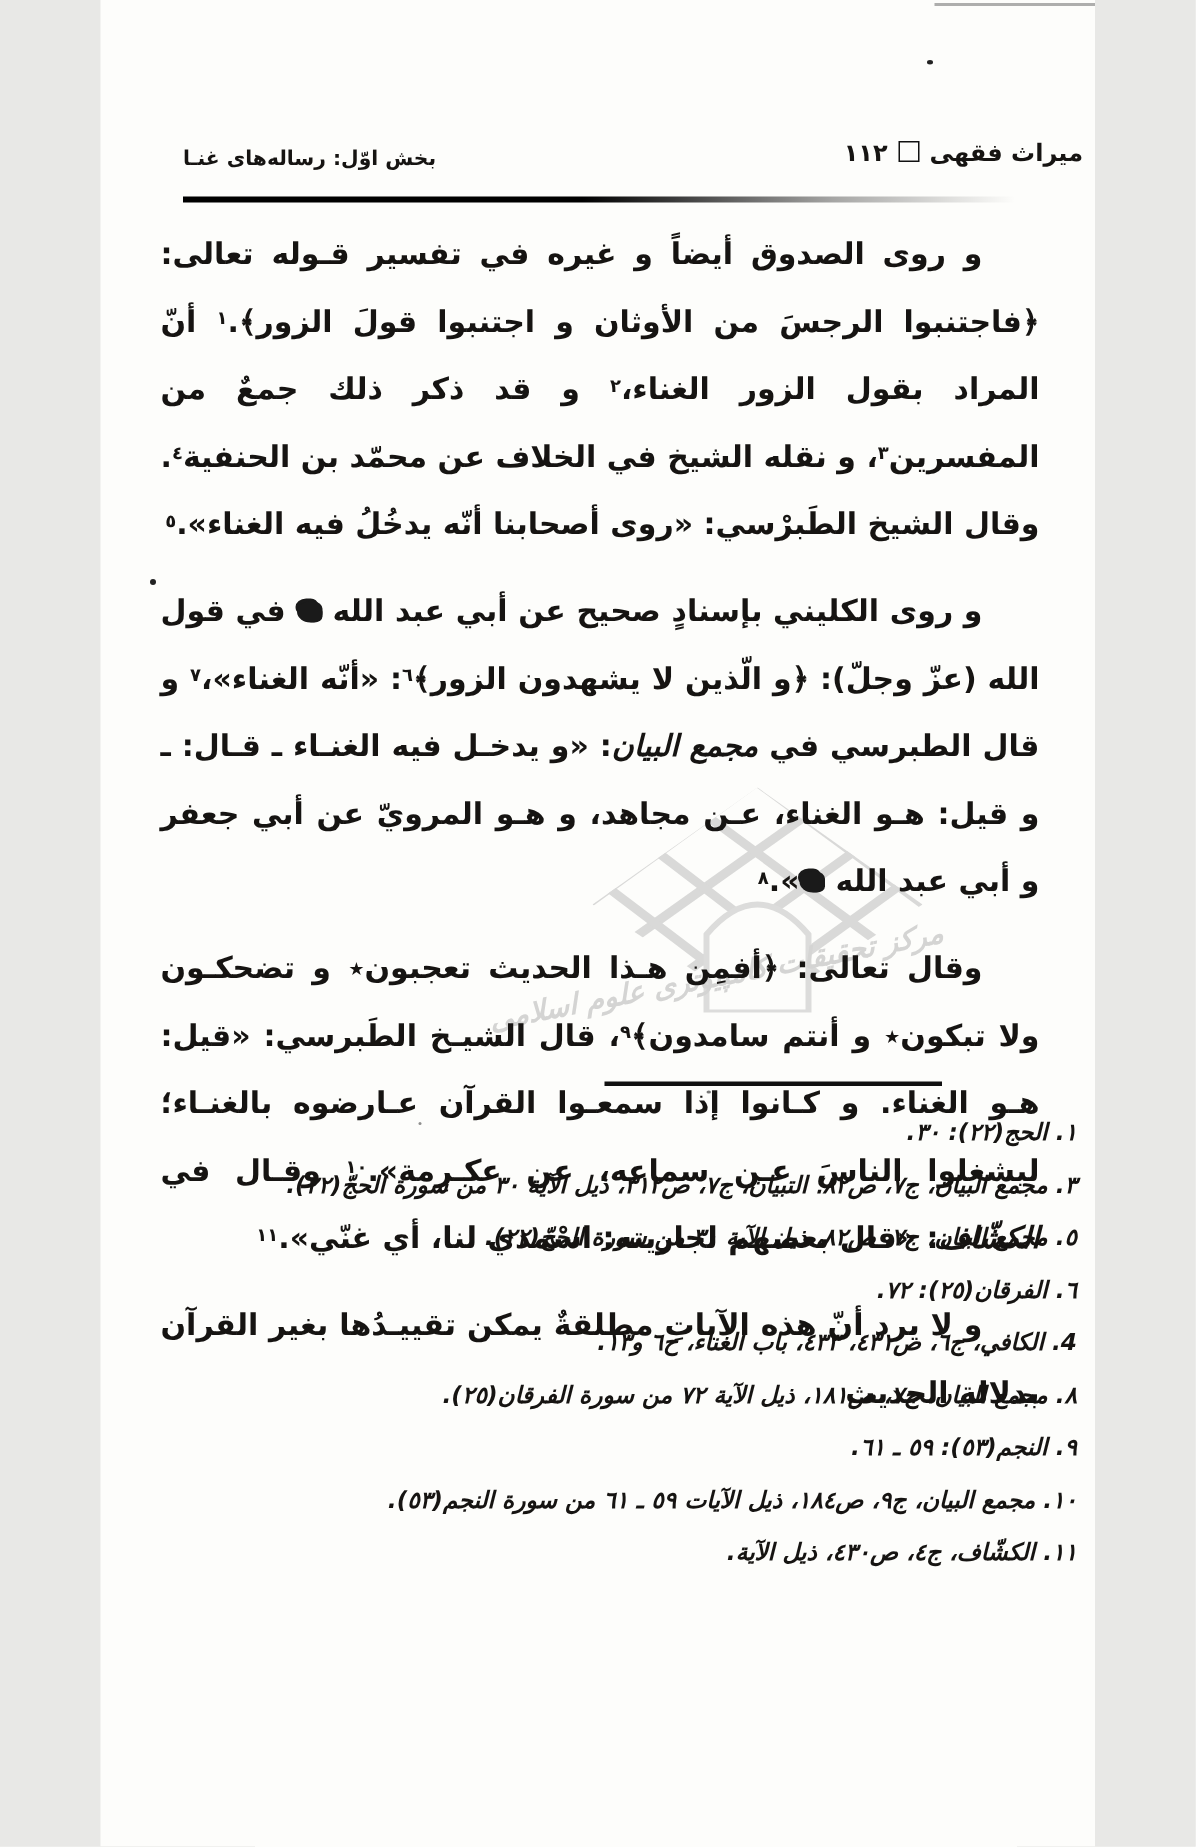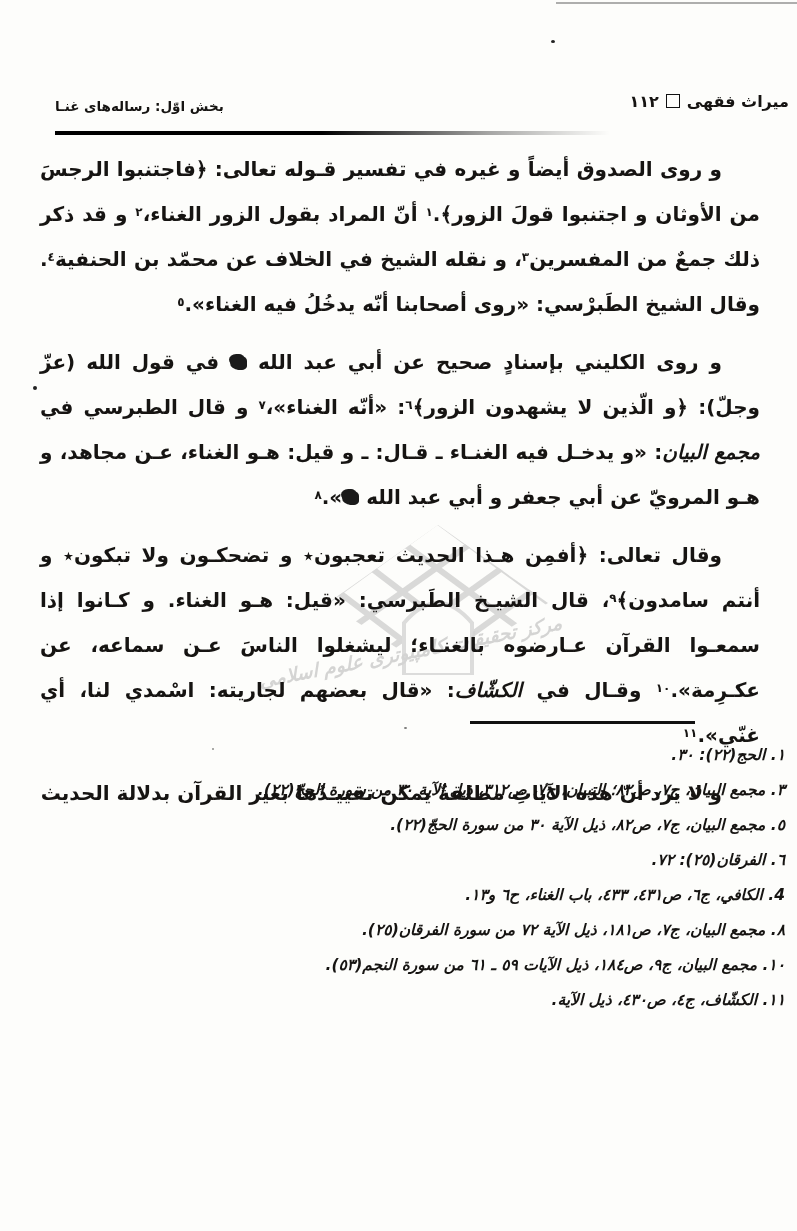--- a/index.html
+++ b/index.html
@@ -1,17 +1,17 @@
 <!DOCTYPE html>
 <html lang="ar"><head>
 <meta charset="utf-8">
 <style>
   html,body{margin:0;padding:0;background:#e8e8e6;}
   .page{
-    position:relative;width:797px;height:1231px;margin:0 auto;
+    position:relative;width:663px;height:1231px;margin:0 auto;
     background:#fdfdfb;overflow:hidden;
     font-family:"DejaVu Sans",sans-serif;color:#161412;
   }
   
   .scan-line-top{position:absolute;top:2px;left:556px;width:241px;height:2px;background:#9a9a9a;opacity:.8;}
   .speck{position:absolute;background:#222;border-radius:50%;}
   .s1{top:40px;left:551px;width:4px;height:3px;}
   .s2{top:386px;left:33px;width:4px;height:4px;}
   .s3{top:727px;left:404px;width:3px;height:2px;opacity:.6;}
   .s4{top:748px;left:212px;width:2px;height:2px;opacity:.5;}
@@ -121,17 +121,18 @@
   </div>
 
   <div class="footnote-rule"></div>
   <div class="footnotes">
       <div class="fn">١. الحج(٢٢): ٣٠.</div>
       <div class="fn">٣. مجمع البيان، ج٧، ص٨٢؛ التبيان، ج٧، ص٣١٢، ذيل الآية ٣٠ من سورة الحجّ(٢٢).</div>
       <div class="fn">٥. مجمع البيان، ج٧، ص٨٢، ذيل الآية ٣٠ من سورة الحجّ(٢٢).</div>
       <div class="fn">٦. الفرقان(٢٥): ٧٢.</div>
       <div class="fn">4. الكافي، ج٦، ص٤٣١، ٤٣٣، باب الغناء، ح٦ و١٣.</div>
       <div class="fn">٨. مجمع البيان، ج٧، ص١٨١، ذيل الآية ٧٢ من سورة الفرقان(٢٥).</div>
+      <div class="fn">٩. النجم(٥٣): ٥٩ ـ ٦١.</div>
       <div class="fn">١٠. مجمع البيان، ج٩، ص١٨٤، ذيل الآيات ٥٩ ـ ٦١ من سورة النجم(٥٣).</div>
       <div class="fn">١١. الكشّاف، ج٤، ص٤٣٠، ذيل الآية.</div>
     </div>
 
 </div>
 
 </body></html>

